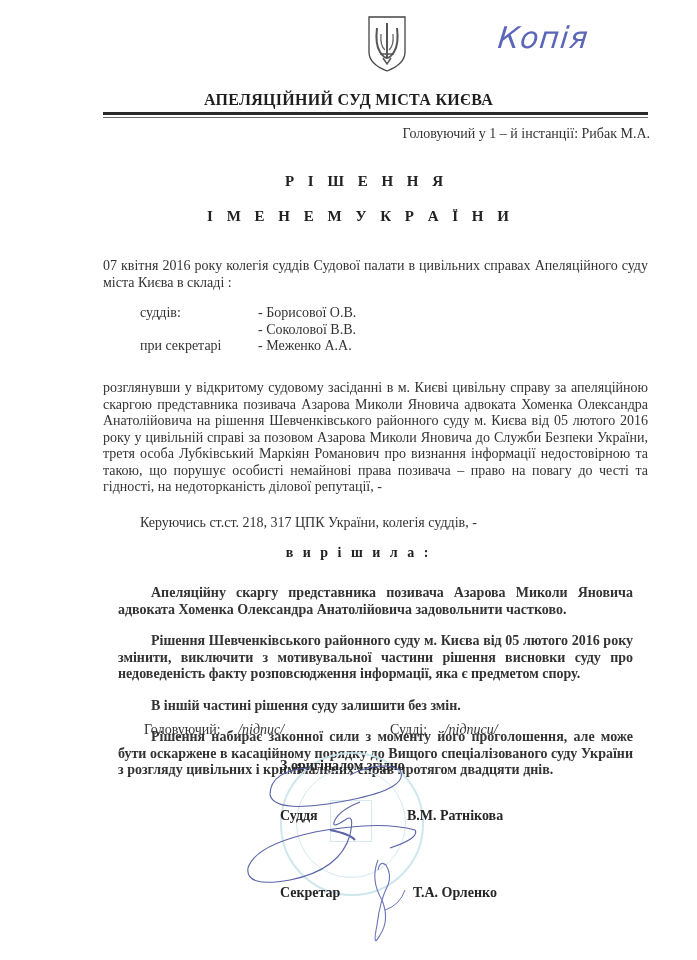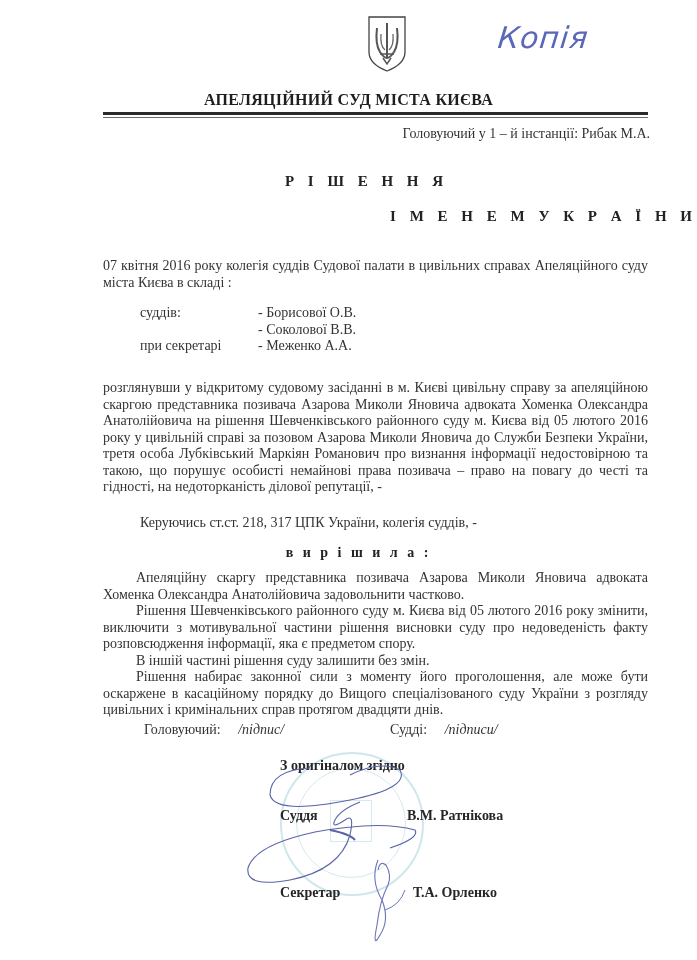--- a/index.html
+++ b/index.html
@@ -17,32 +17,32 @@
     .court-title { left: 0; width: 697px; top: 91px; text-align: center; font-size: 16px; font-weight: bold; letter-spacing: 0.3px; color: #1e1e1e; }
     .rule-thick { left: 103px; top: 112px; width: 545px; height: 3px; background: #2a2a2a; }
     .rule-thin { left: 103px; top: 117px; width: 545px; height: 1px; background: #6a6a6a; }
 
     .meta { font-size: 14px; line-height: 16px; color: #333; }
     .meta-left { left: 103px; top: 126px; }
     .meta-right { left: 370px; top: 126px; width: 280px; text-align: right; }
     .meta-right div:nth-child(2) { padding-right: 18px; }
 
     .heading1 { left: 0; width: 697px; top: 173px; text-align: center; font-size: 15px; font-weight: bold; letter-spacing: 5px; color: #222; padding-left: 36px; box-sizing: border-box; }
-    .heading2 { left: 0; width: 697px; top: 208px; text-align: right; font-size: 15px; font-weight: bold; letter-spacing: 5px; color: #222; padding-left: 24px; box-sizing: border-box; }
+    .heading2 { left: 0; width: 697px; top: 208px; text-align: center; font-size: 15px; font-weight: bold; letter-spacing: 5px; color: #222; padding-left: 24px; box-sizing: border-box; }
 
     .para { font-size: 14px; line-height: 16.5px; text-align: justify; color: #333; width: 545px; left: 103px; }
     .intro { top: 258px; }
     .panel { left: 140px; top: 305px; font-size: 14px; line-height: 16.5px; color: #333; }
     .panel .row { display: flex; }
     .panel .role { width: 118px; }
     .considered { top: 380px; }
     .guided { top: 515px; text-indent: 37px; }
     .decided { left: 0; width: 697px; top: 545px; text-align: center; font-size: 14px; font-weight: bold; letter-spacing: 3px; color: #222; padding-left: 20px; box-sizing: border-box; }
     .resolution { top: 570px; }
-    .resolution p { margin: 0; text-indent: 33px; }
+    .resolution p { margin: 15px; text-indent: 33px; font-weight: bold; }
 
     .signers { top: 722px; left: 144px; font-size: 14px; color: #333; }
     .signers .sig { font-style: italic; margin-left: 14px; }
     .signers .judges { position: absolute; left: 246px; top: 0; white-space: nowrap; }
 
     .stamp { left: 280px; top: 752px; width: 140px; height: 140px; border-radius: 50%; border: 2px solid #c9e3ea; opacity: 0.9; }
     .stamp-inner { left: 296px; top: 768px; width: 108px; height: 108px; border-radius: 50%; border: 1px solid #d5e9ef; }
     .stamp-core { left: 330px; top: 800px; width: 40px; height: 40px; border: 1px solid #d5e9ef; }
 
     .certify { font-weight: bold; font-size: 14px; color: #262626; }

